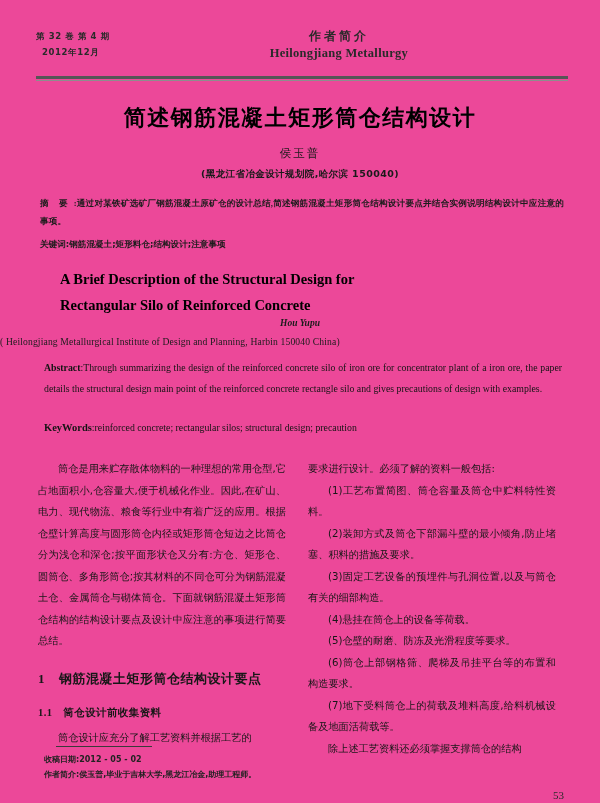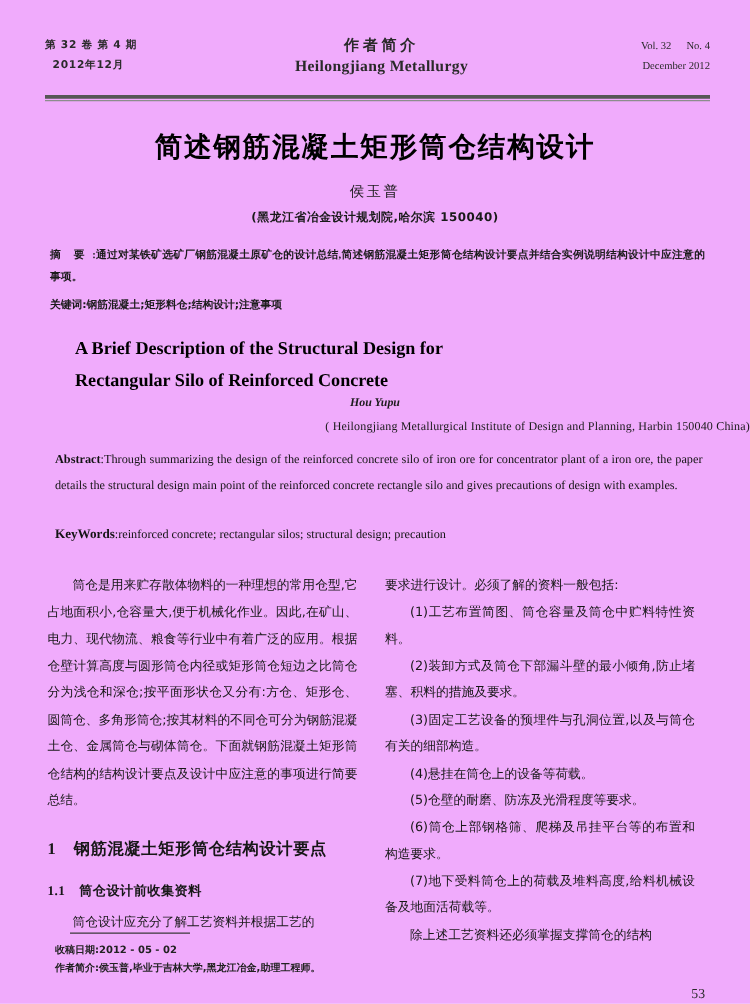--- a/index.html
+++ b/index.html
@@ -11,21 +11,21 @@
     width: 600px;
     height: 803px;
     position: relative;
     font-family: "DejaVu Sans", "Liberation Sans", sans-serif;
     color: #1b1b1b;
     overflow: hidden;
   }
   .page {
     position: absolute;
     inset: 0;
-    background: #f0abfc;
+    background: #ec4899;
   }
   
   .masthead {
     position: absolute;
     left: 36px;
     right: 32px;
     top: 28px;
     height: 46px;
     display: flex;
     align-items: flex-start;
@@ -159,21 +159,21 @@
     text-align: center;
     font-family: "Liberation Serif", serif;
     font-style: italic;
     font-size: 9.5px;
     font-weight: 600;
   }
   .affil-en {
     position: absolute;
     left: 0; right: 0;
     top: 336px;
-    text-align: right;
+    text-align: left;
     font-family: "Liberation Serif", serif;
     font-size: 9.6px;
     letter-spacing: 0.15px;
   }
   .abs-en {
     position: absolute;
     left: 44px;
     right: 38px;
     top: 358px;
     font-family: "Liberation Serif", serif;
@@ -278,28 +278,20 @@
 <div class="page">
 
   <div class="masthead">
     <div class="mast-col mast-left">
       <div class="l1">第 32 卷  第 4 期</div>
       <div class="l2">2012年12月</div>
     </div>
     <div class="mast-col mast-center">
       <div class="cn">作者简介</div>
       <div class="en">Heilongjiang   Metallurgy</div>
-    </div>
-    <div class="mast-col mast-right">
-      <div class="r1">
-        <span>Vol. 32</span><span>No. 4</span>
-      </div>
-      <div class="r2">
-        <span>December  2012</span>
-      </div>
     </div>
   </div>
   <div class="rule-thick"></div>
 
   <div class="title-cn">简述钢筋混凝土矩形筒仓结构设计</div>
   <div class="author-cn">侯玉普</div>
   <div class="affil-cn">(黑龙江省冶金设计规划院,哈尔滨   150040)</div>
 
   <div class="abs-cn">
     <span class="lbl">摘 要</span><span>:通过对某铁矿选矿厂钢筋混凝土原矿仓的设计总结,简述钢筋混凝土矩形筒仓结构设计要点并结合实例说明结构设计中应注意的事项。</span>

